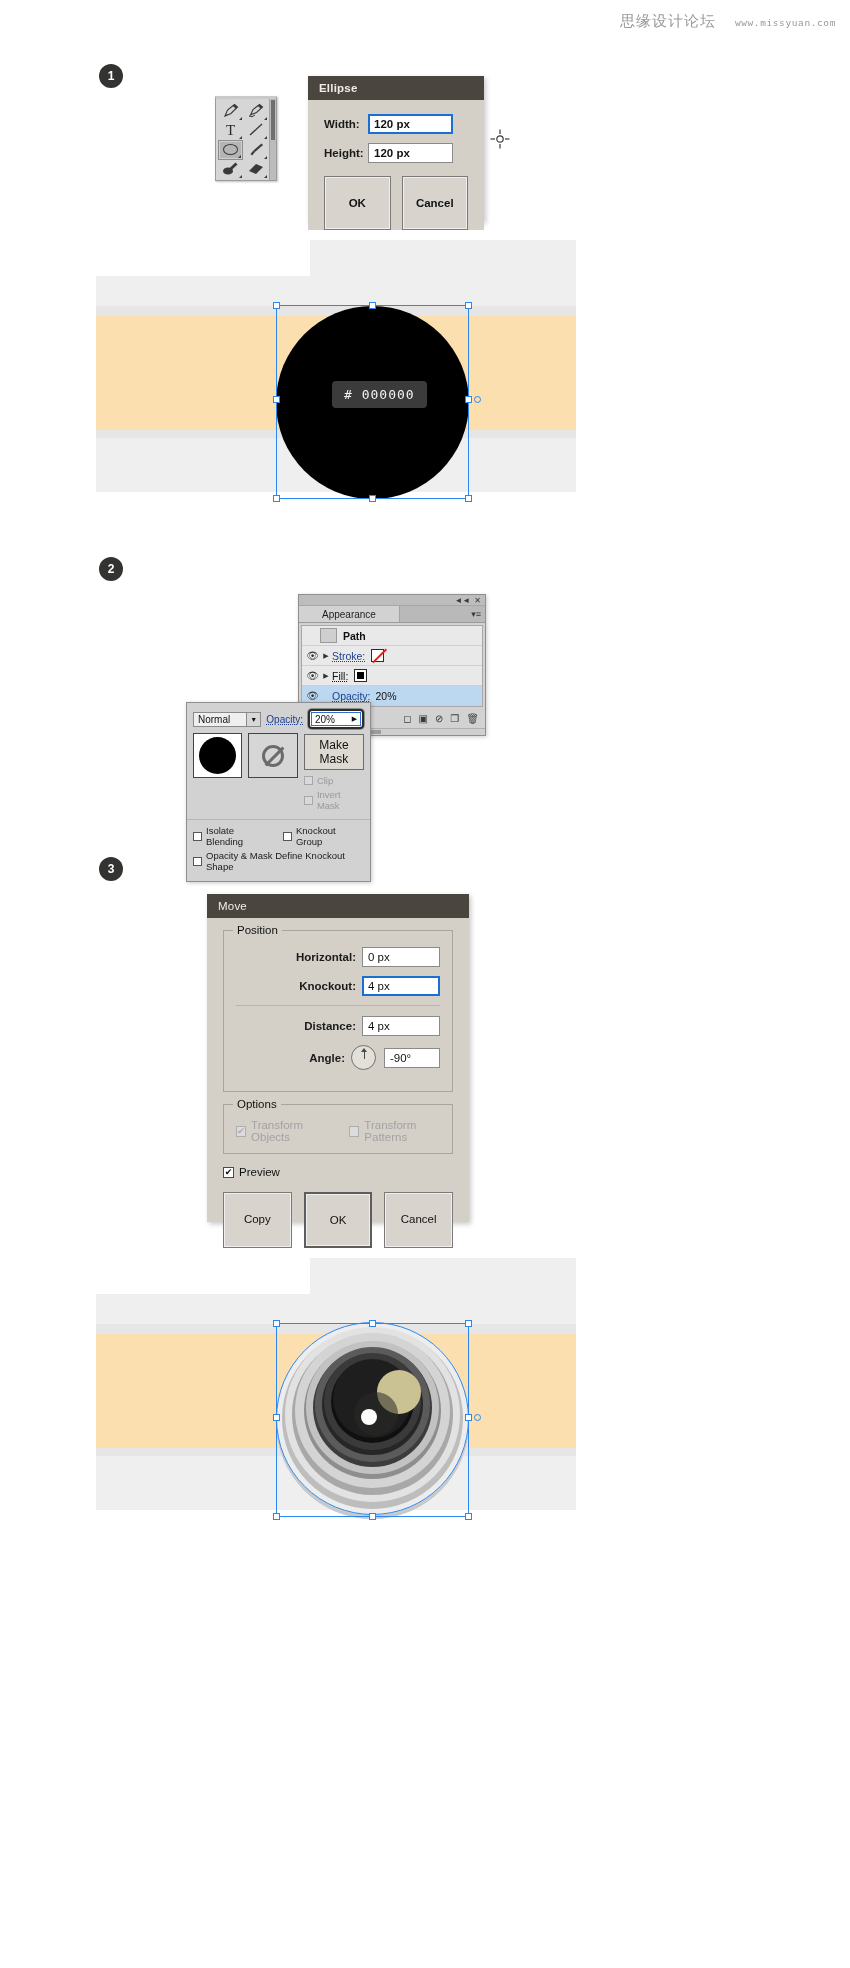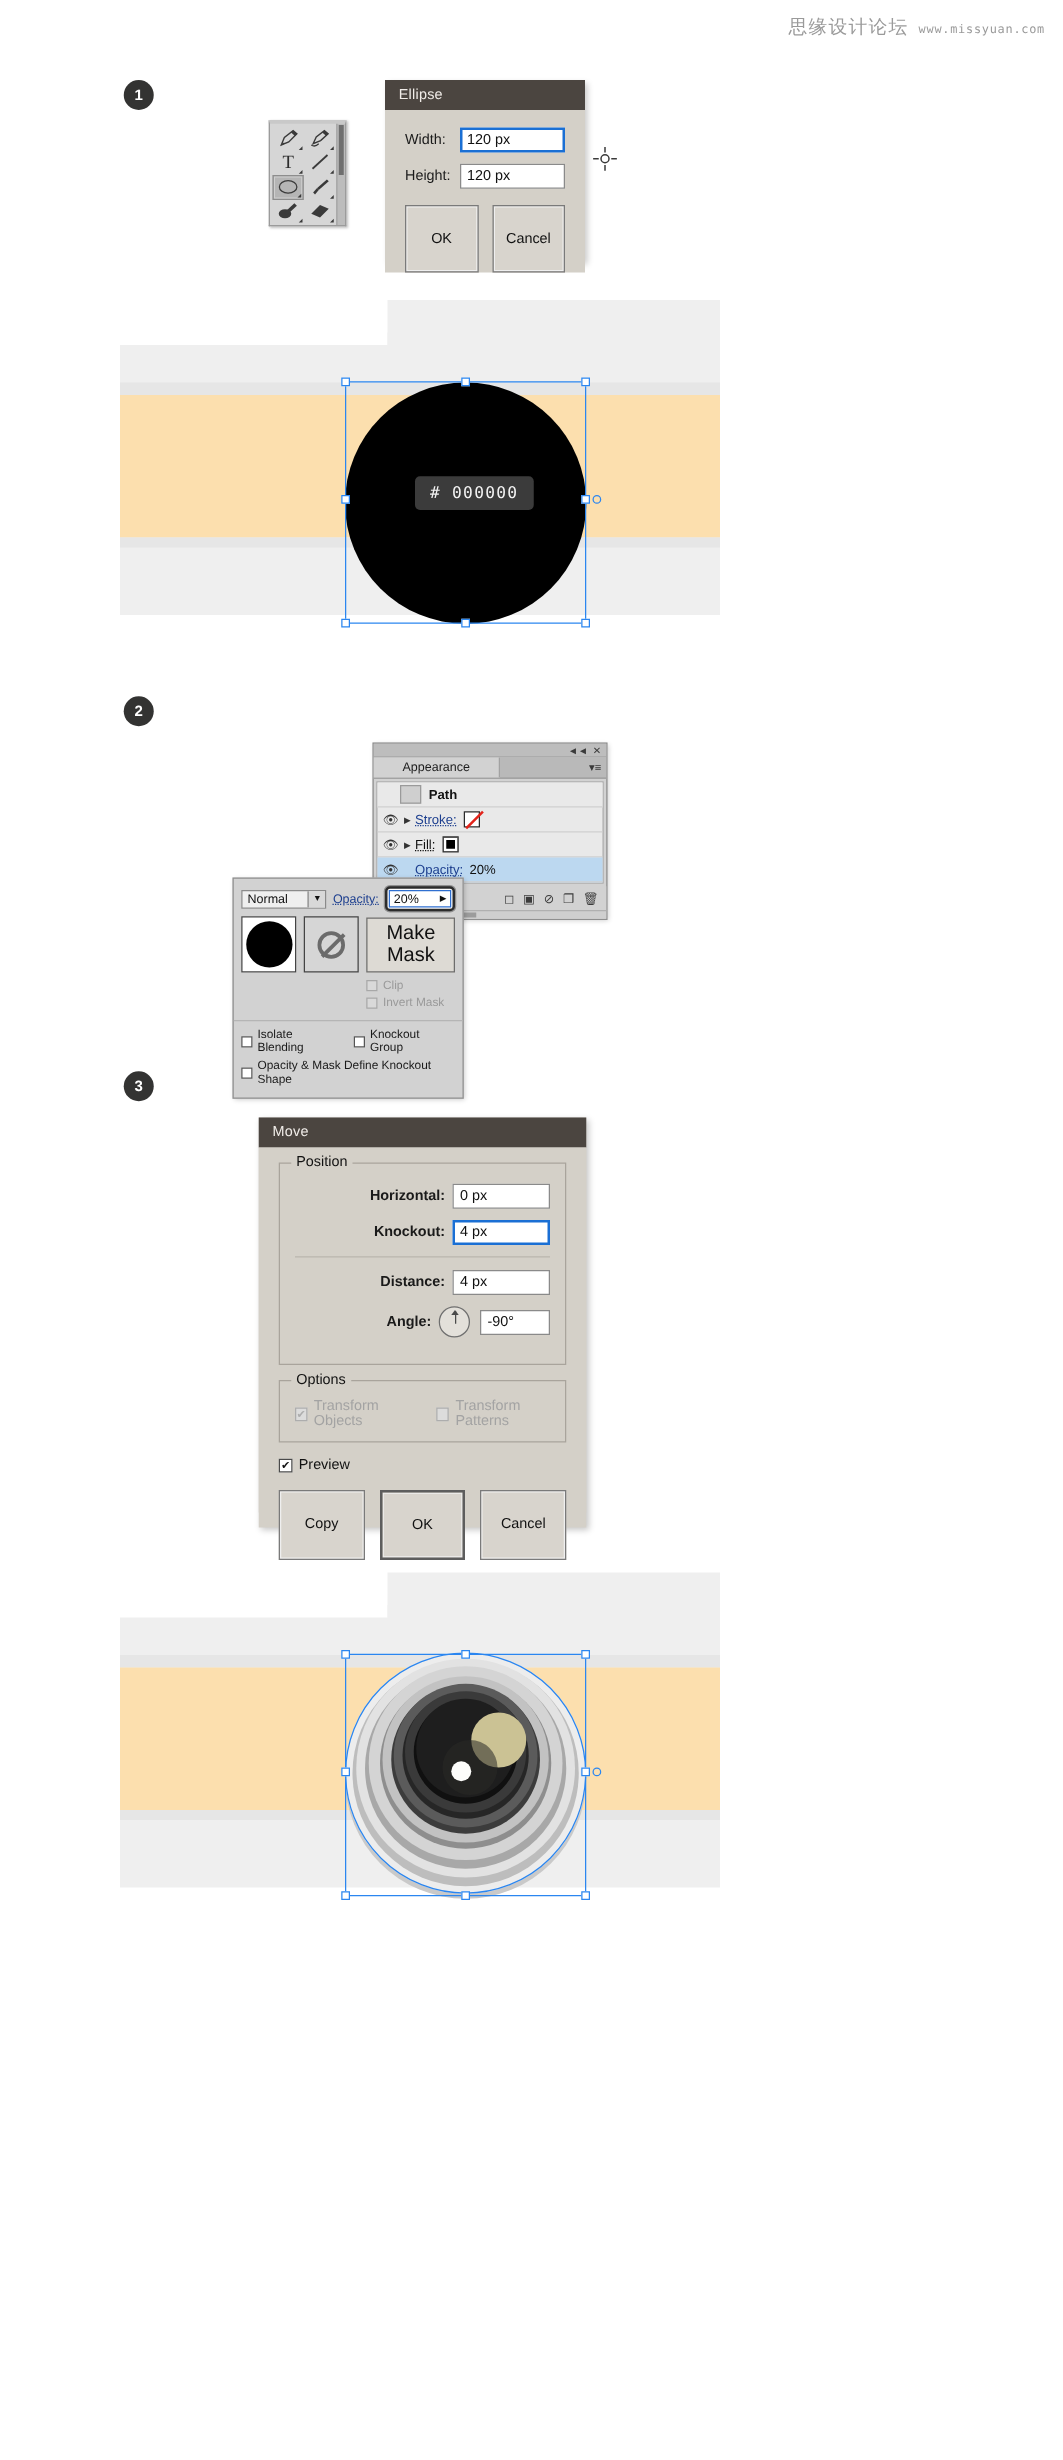--- a/index.html
+++ b/index.html
@@ -13,21 +13,21 @@
     -webkit-font-smoothing:antialiased;
   }
 
   
   .watermark{
     position:absolute; top:12px; right:14px;
     display:flex; align-items:baseline; gap:8px;
     color:#9a9a9a; white-space:nowrap;
   }
   .watermark .cn{ font-size:15px; letter-spacing:1px; font-family:"DejaVu Sans", sans-serif;}
-  .watermark .url{ font-size:9.5px; letter-spacing:.6px; font-family:"DejaVu Sans Mono", monospace;}
+  .watermark .url{ font-size:9.5px; letter-spacing:.6px; font-family:"DejaVu Sans Mono", monospace;margin-left:11px;}
 
   
   .step-badge{
     position:absolute;
     width:24px;height:24px;border-radius:50%;
     background:#333332;color:#fff;
     font-size:12px; font-weight:bold;
     display:flex;align-items:center;justify-content:center;
     font-family:"Liberation Sans", sans-serif;
   }
@@ -109,21 +109,21 @@
     box-shadow:inset 0 0 0 1px #efefef;
     font-size:11.5px; color:#111;
     text-align:center;
     padding:20px 0;
     font-family:"Liberation Sans", sans-serif;
     cursor:default;
   }
   .btn.default{ border:2px solid #5d5d5d; }
 
   
-  #ellipse-dialog{ left:308px; top:64px; width:160px; height:146px; }
+  #ellipse-dialog{ left:308px; top:76px; width:176px; height:146px;font-weight:bold; }
   #ellipse-dialog .dlg-body{ padding:14px 16px 0 16px; }
   #ellipse-dialog .frow{ margin-bottom:9px; }
   #ellipse-dialog .lbl{ width:44px; }
   #ellipse-dialog .fld{ width:85px; }
   #ellipse-dialog .btnrow{ display:flex; gap:11px; margin-top:13px; }
   #ellipse-dialog .btn{ width:68px; }
   .constrain-icon{
     position:absolute; right:-27px; top:52px;
     width:22px;height:22px;
   }
@@ -229,21 +229,21 @@
   .noicon{
     width:22px;height:22px;border-radius:50%;border:3px solid #6b6b6b;position:relative;
   }
   .noicon::after{
     content:"";position:absolute;left:-3px;top:7.5px;width:25px;height:3px;background:#6b6b6b;
     transform:rotate(-45deg);
   }
   .tp-right{ flex:1 1 auto; padding-top:1px; }
   .make-mask{
     width:100%;background:#dddad4;border:1px solid #6d6d6d;
-    font-size:16px;color:#111;text-align:center;padding:3px 0;margin-bottom:5px;
+    font-size:12px;color:#111;text-align:center;padding:3px 0;margin-bottom:5px;
   }
   .chk{ display:flex;align-items:center;gap:4px;font-size:9.5px;color:#1a1a1a;margin-bottom:3px;}
   .chk.dis{ color:#9a9a9a; }
   .box{
     width:9px;height:9px;border:1px solid #555;background:#fff;flex:0 0 auto;
     display:flex;align-items:center;justify-content:center;font-size:8px;line-height:1;color:#111;
   }
   .box.dis{ border-color:#a8a8a8;background:#d9d9d9;color:#a8a8a8;}
   .tp-bottom{ border-top:1px solid #b5b5b5; margin-top:5px; padding:5px 6px 6px 6px; }
   .tp-bottom .chkrow{ display:flex;gap:10px; }

